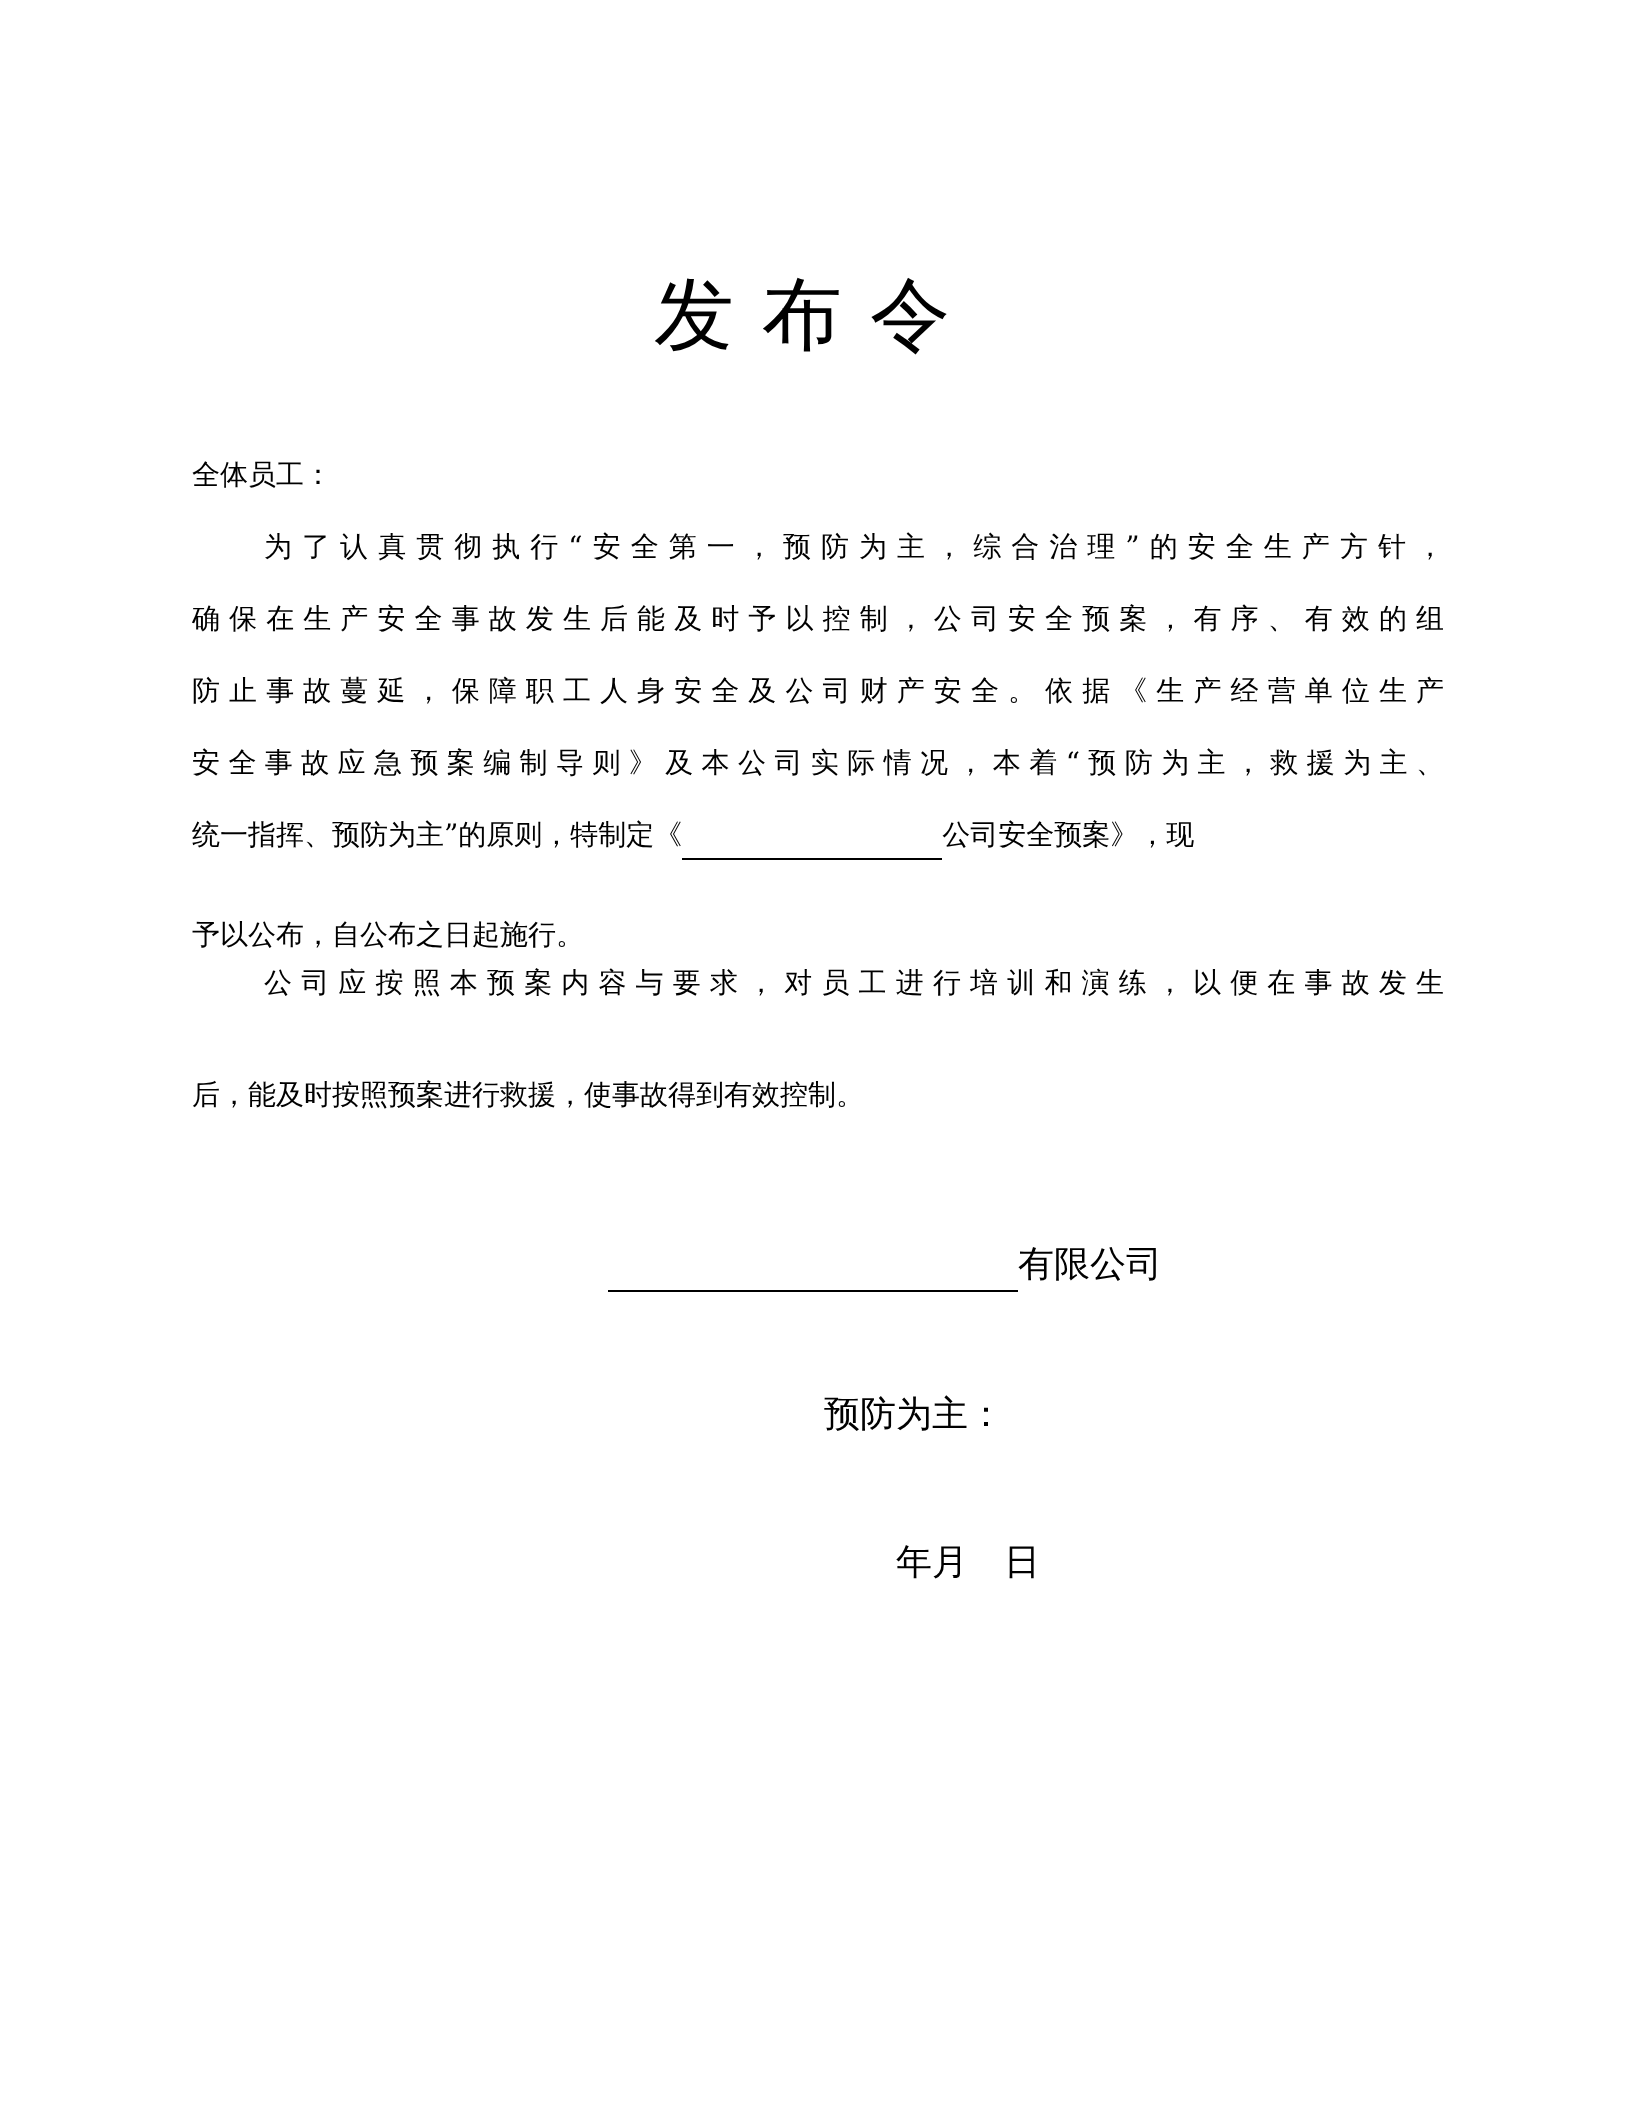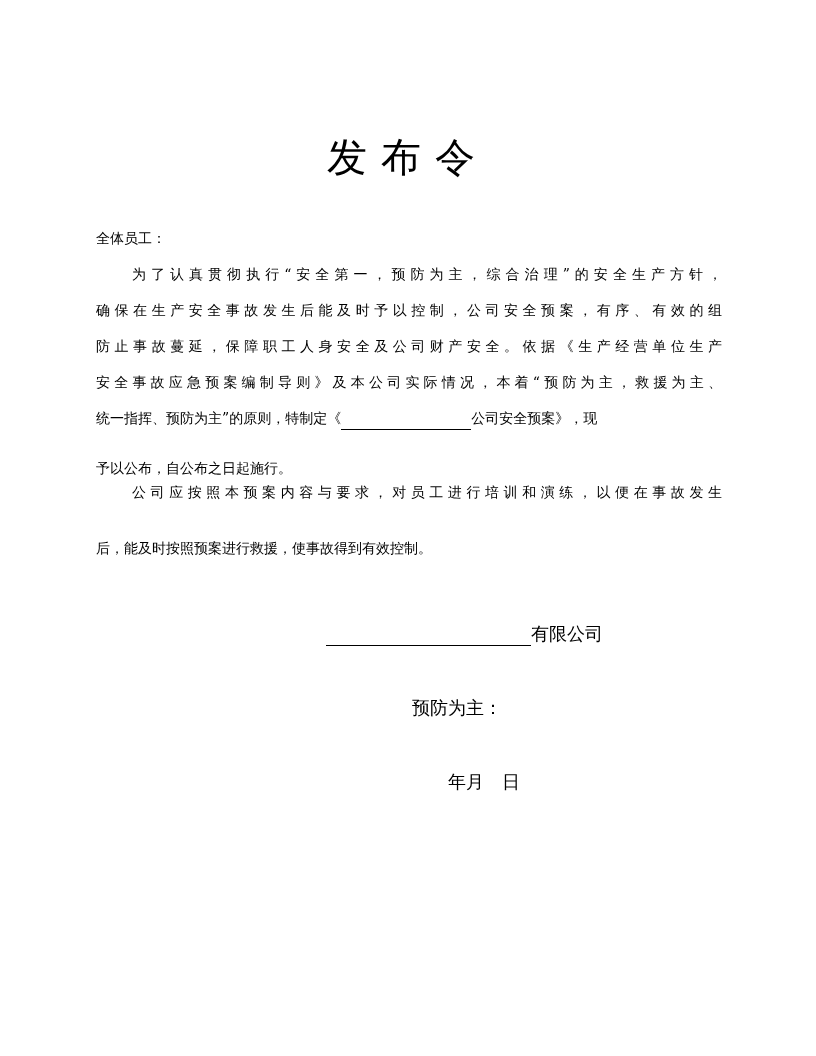--- a/index.html
+++ b/index.html
@@ -27,19 +27,19 @@
 
 <div class="line noj" style="top:406px;">
   <span>统一指挥、预防为主”的原则，特制定《</span><span class="blank" style="width:130px;"></span><span>公司安全预案》，现</span>
 </div>
 
 <div class="line noj" style="top:456px;">予以公布，自公布之日起施行。</div>
 
 <div class="line" style="top:480px; left:132px; width:590px;">公司应按照本预案内容与要求，对员工进行培训和演练，以便在事故发生</div>
 <div class="line noj" style="top:496px;margin-top:40px;">后，能及时按照预案进行救援，使事故得到有效控制。</div>
 
-<div class="abs" style="top:622px; left:326px;">
+<div class="abs" style="top:622px; left:304px;font-family:Liberation Mono, monospace;">
   <span class="blank" style="width:205px;"></span><span>有限公司</span>
 </div>
 
 <div class="abs" style="top:696px; left:412px;">预防为主：</div>
 
 <div class="abs" style="top:770px; left:448px;text-align:center;">年月　日</div>
 
 </body></html>

